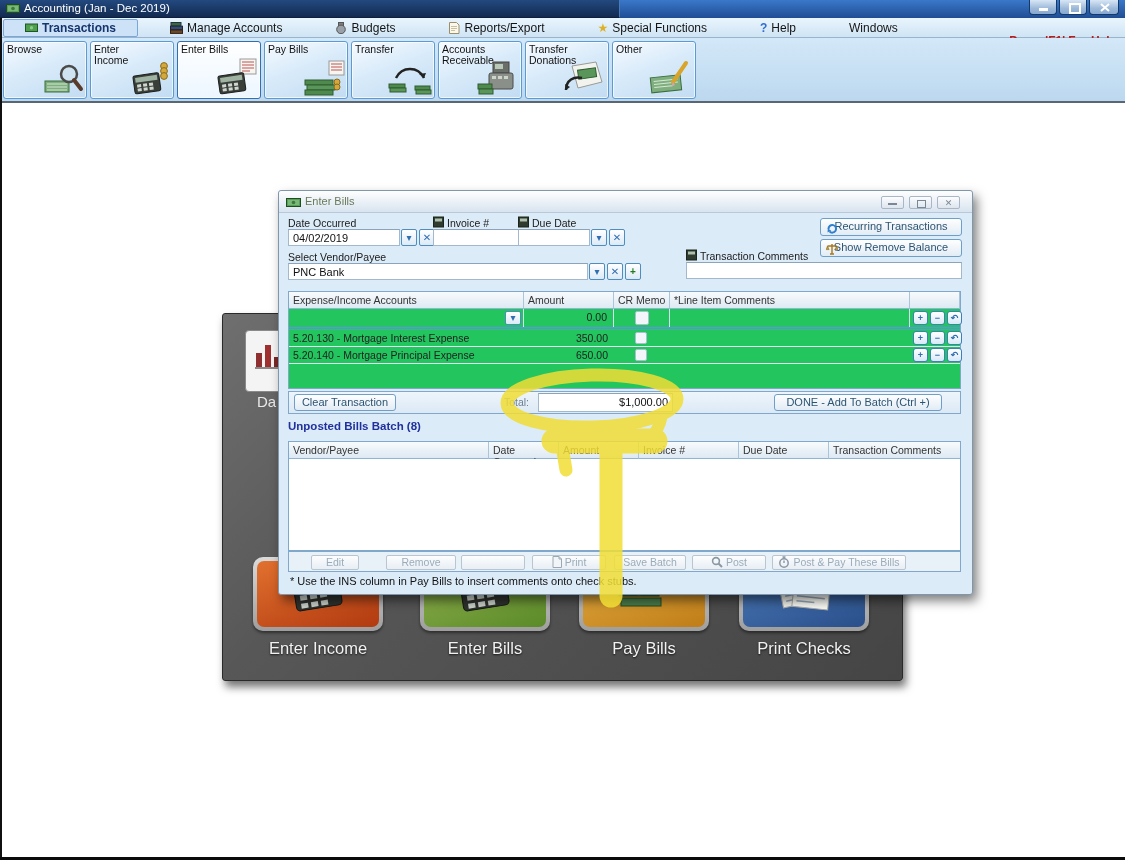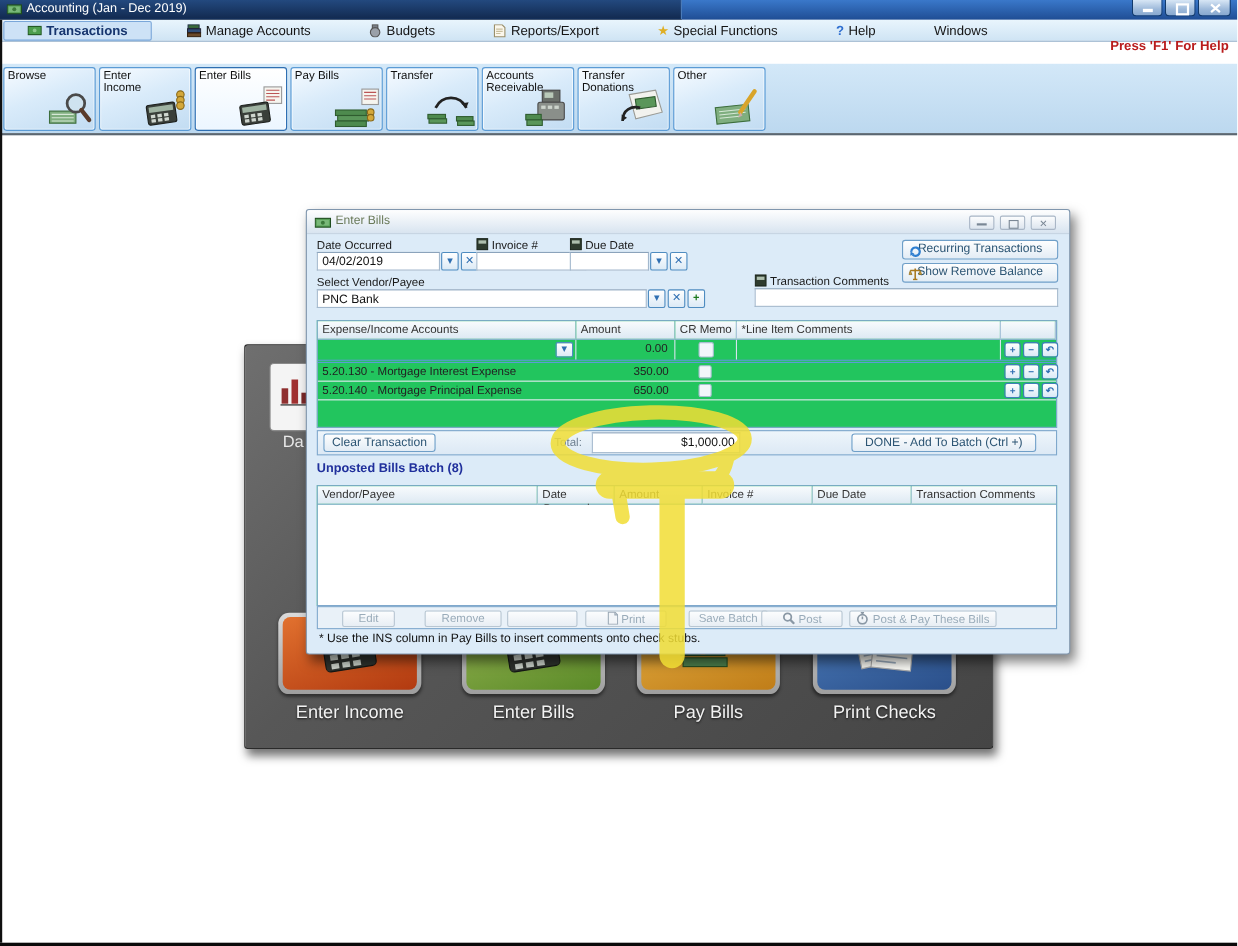--- a/index.html
+++ b/index.html
@@ -16,21 +16,21 @@
   .glyph-min{position:absolute;left:9px;top:8px;width:9px;height:3px;background:#fff;}
   .glyph-restore{position:absolute;left:9px;top:3px;width:8px;height:7px;border:2px solid #fff;}
   
   .menubar{left:0;top:18px;width:1125px;height:20px;background:linear-gradient(#e9f5fd,#cfe4f4);
            border-bottom:1px solid #9ab4cc;display:flex;align-items:center;padding-left:3px;gap:11px;}
   .menu-item{display:flex;align-items:center;gap:4px;font-size:12px;color:#141414;padding:1px 21px;white-space:nowrap;}
   .menu-item.sel{background:#cde2f6;border:1px solid #7aa7d9;border-radius:2px;color:#16356e;font-weight:bold;}
   .help-hint{right:8px;top:34px;color:#b91c1c;font-weight:bold;font-size:12px;}
   
   .toolbar{left:0;top:38px;width:1125px;height:65px;background:linear-gradient(#d3e8f8,#bcd8ef);
-           border-bottom:2px solid #5a6671;margin-top:20px;}
+           border-bottom:2px solid #5a6671;}
   .tool-btn{top:3px;width:84px;height:58px;border:1px solid #5b9bd5;border-radius:3px;
             background:linear-gradient(160deg,#f7fbff 0%,#d9ebfa 45%,#c2dcf2 100%);
             box-shadow:inset 0 0 0 1px #ffffffaa;cursor:pointer;}
   .tool-btn.sel{background:linear-gradient(180deg,#ffffff,#ecf6ff);border-color:#2f6fb2;}
   .tool-label{position:absolute;left:3px;top:2px;width:54px;font-size:10.5px;line-height:11px;color:#111;}
   
   .edge-left{left:0;top:18px;width:2px;height:839px;background:#101010;}
   .edge-bottom{left:0;top:857px;width:1125px;height:3px;background:#0a0a0a;}
   
   .panel{left:222px;top:313px;width:681px;height:368px;border:1px solid #2a2a2a;border-radius:3px;
@@ -477,21 +477,21 @@
     <div class="a" style="left:9px;top:360px;width:673px;height:21px;background:#e9f1f8;border:1px solid #7fa8cc">
       <div class="a batch-btn" style="left:22px;width:48px">Edit</div>
       <div class="a batch-btn" style="left:97px;width:70px">Remove</div>
       <div class="a batch-btn" style="left:172px;width:64px"></div>
       <div class="a batch-btn" style="left:243px;width:74px">
         <svg style="vertical-align:-2px;margin-right:3px" width="10" height="12">
           <path d="M1 0.5 h6 l2.5 2.5 v8.5 h-8.5 Z" fill="#f2f5f8" stroke="#9aa8b5"></path>
             <path d="M7 0.5 v2.5 h2.5" fill="none" stroke="#9aa8b5"></path>
         </svg><span>Print</span>
       </div>
-      <div class="a batch-btn" style="left:337px;width:72px">Save Batch</div>
+      <div class="a batch-btn" style="left:325px;width:72px">Save Batch</div>
       <div class="a batch-btn" style="left:403px;width:74px">
         <svg style="vertical-align:-2px;margin-right:3px" width="12" height="12">
           <circle cx="5" cy="5" r="3.4" fill="none" stroke="#8a98a5" stroke-width="1.6"></circle>
             <path d="M7.5 7.5 L11 11" stroke="#8a98a5" stroke-width="2"></path>
         </svg><span>Post</span>
       </div>
       <div class="a batch-btn" style="left:483px;width:134px">
         <svg style="vertical-align:-2px;margin-right:3px" width="12" height="12">
           <circle cx="6" cy="7" r="4.2" fill="none" stroke="#8a98a5" stroke-width="1.5"></circle>
             <path d="M6 7 V4.5 M4.5 1 h3 M6 1 v1.8" stroke="#8a98a5" stroke-width="1.4"></path>

